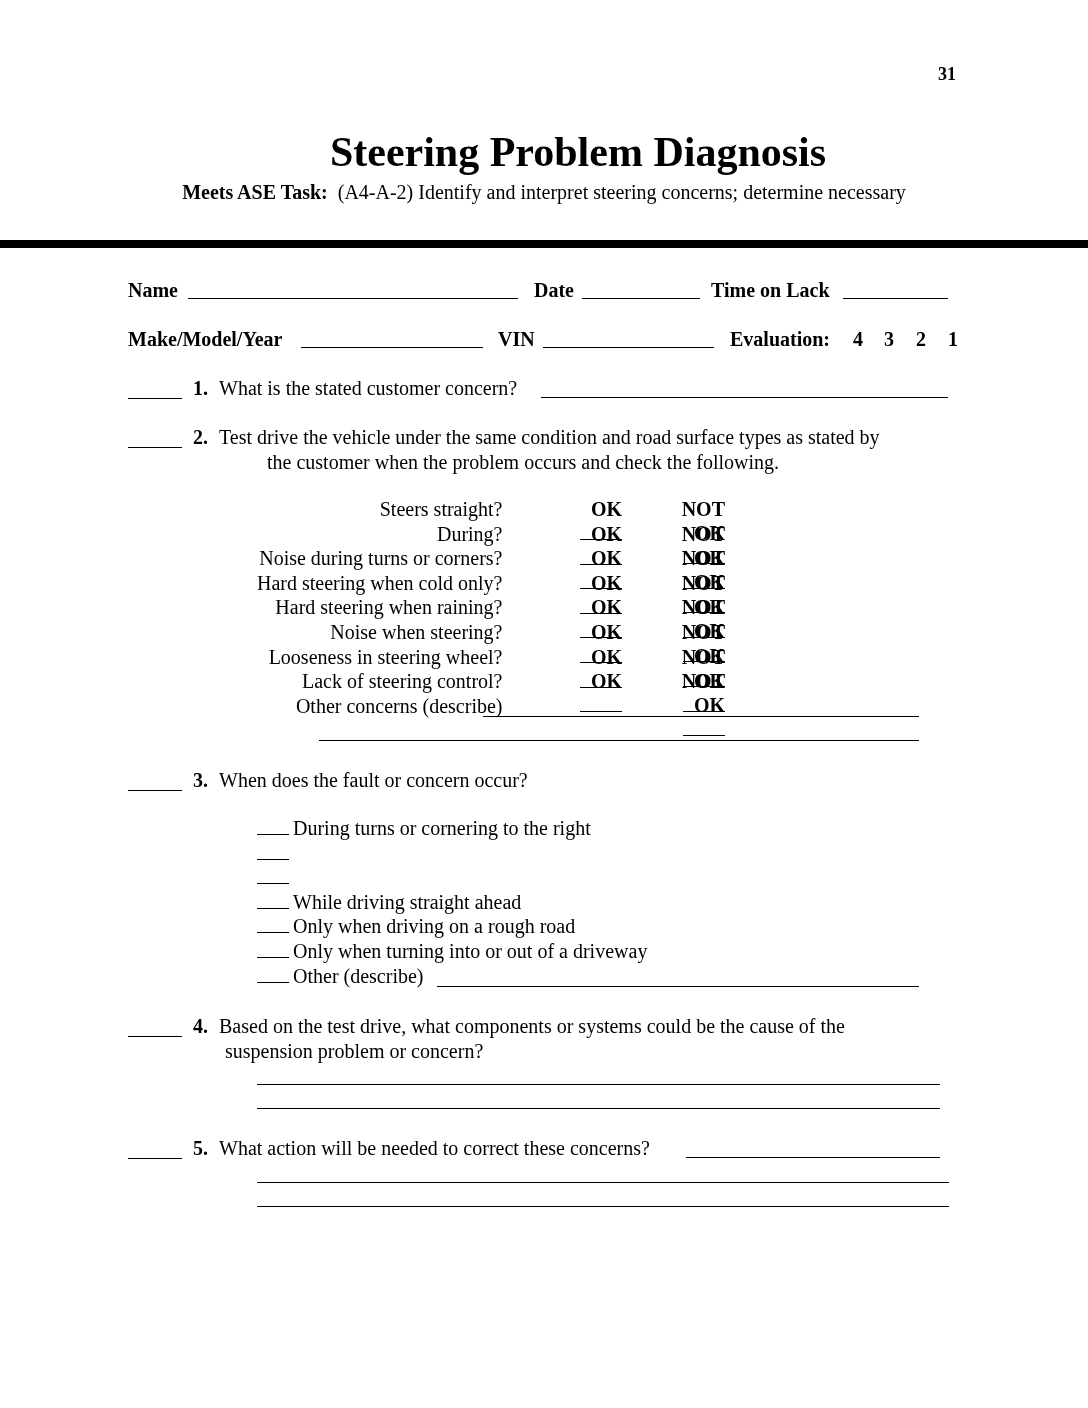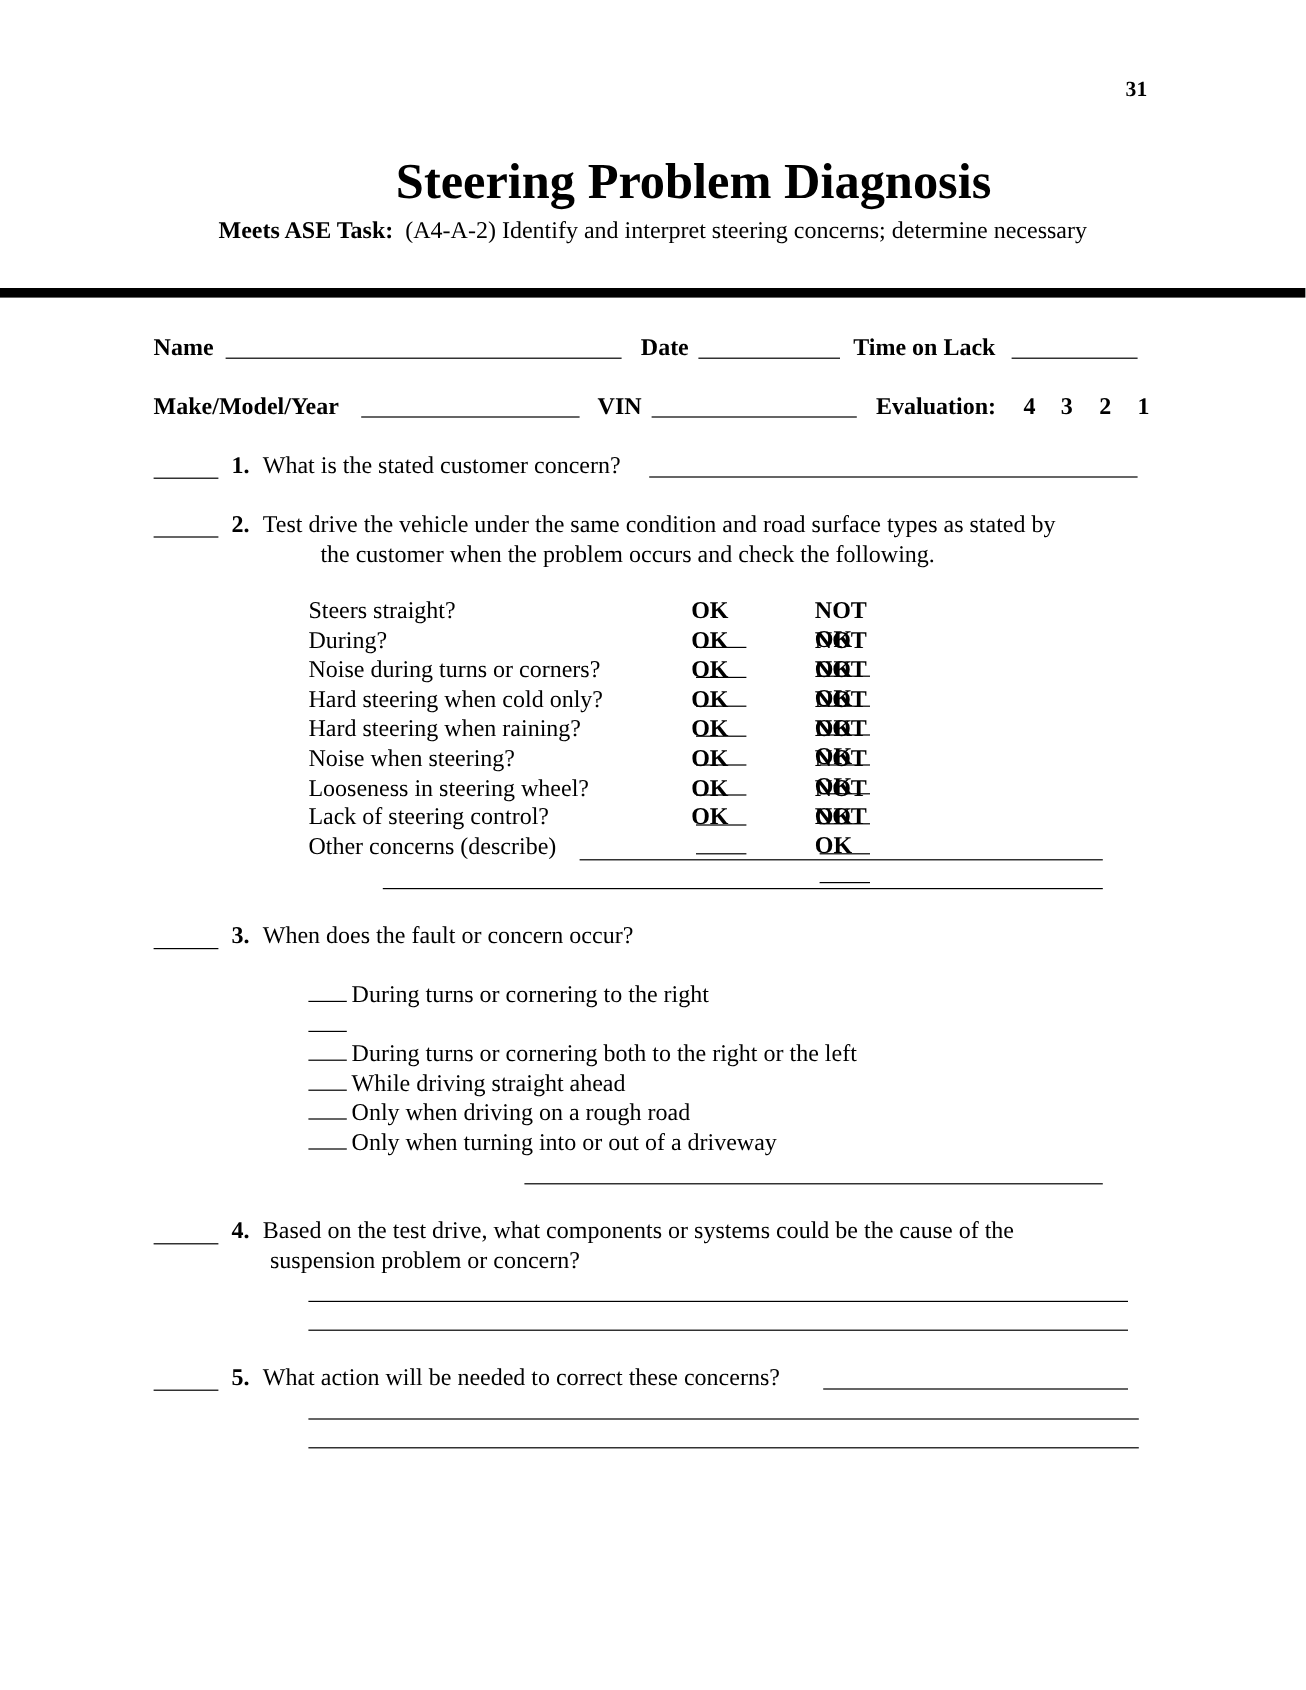--- a/index.html
+++ b/index.html
@@ -11,21 +11,21 @@
     .b { font-weight: bold; }
     .page-num { left: 938px; top: 64px; font-size: 18px; font-weight: bold; }
     .title { left: 0; width: 1156px; top: 128px; text-align: center; font-size: 42px; font-weight: bold; }
     .ase { left: 0; width: 1088px; top: 180px; text-align: center; font-size: 20px; line-height: 25px; }
     .rule { position: absolute; left: 0; top: 240px; width: 1088px; height: 8px; background: #000; }
     .f { font-size: 20px; line-height: 24px; }
     .line { position: absolute; border-bottom: 1.5px solid #000; height: 0; }
     .score { position: absolute; border-bottom: 1.5px solid #000; width: 54px; height: 0; left: 128px; }
     .blank-small { display: inline-block; border-bottom: 1.5px solid #000; width: 42px; height: 18px; vertical-align: baseline; margin-left: 4px; }
     .blank-xs { display: inline-block; border-bottom: 1.5px solid #000; width: 32px; height: 18px; vertical-align: baseline; margin-right: 4px; }
-    .checklist { position: absolute; left: 257px; top: 497px; }
+    .checklist { position: absolute; left: 257px; top: 497px; text-align: right; }
     .check-row { position: relative; height: 24.6px; font-size: 20px; line-height: 24px; }
     .check-row .ok { position: absolute; left: 319px; font-weight: bold; }
     .check-row .notok { position: absolute; left: 422px; font-weight: bold; }
     .occur { position: absolute; left: 257px; top: 816px; }
     .occur-row { height: 24.6px; font-size: 20px; line-height: 24px; white-space: nowrap; }
   </style>
 </head>
 <body>
 
 <div class="abs page-num">31</div>
@@ -110,24 +110,25 @@
 <div class="line" style="left:483px; top:716px; width:436px;"></div>
 <div class="line" style="left:319px; top:740px; width:600px;"></div>
 
 <div class="score" style="top:790px;"></div>
 <div class="abs f b" style="left:193px; top:768px;">3.</div>
 <div class="abs f" style="left:219px; top:768px;">When does the fault or concern occur?</div>
 
 <div class="occur">
   <div class="occur-row"><span class="blank-xs"></span><span>During turns or cornering to the right</span></div>
   <div class="occur-row"><span class="blank-xs"></span></div>
-  <div class="occur-row"><span class="blank-xs"></span><span>During turns or cornering both to the right or the left</span></div>
+  <div class="occur-row"><span class="blank-xs"></span></div>
   <div class="occur-row"><span class="blank-xs"></span><span>While driving straight ahead</span></div>
   <div class="occur-row"><span class="blank-xs"></span><span>Only when driving on a rough road</span></div>
   <div class="occur-row"><span class="blank-xs"></span><span>Only when turning into or out of a driveway</span></div>
+  <div class="occur-row"><span class="blank-xs"></span><span>Other (describe)</span></div>
 </div>
 <div class="line" style="left:437px; top:986px; width:482px;"></div>
 
 <div class="score" style="top:1036px;"></div>
 <div class="abs f b" style="left:193px; top:1014px;">4.</div>
 <div class="abs f" style="left:219px; top:1014px;">Based on the test drive, what components or systems could be the cause of the</div>
 <div class="abs f" style="left:225px; top:1039px;">suspension problem or concern?</div>
 <div class="line" style="left:257px; top:1084px; width:683px;"></div>
 <div class="line" style="left:257px; top:1108px; width:683px;"></div>
 

